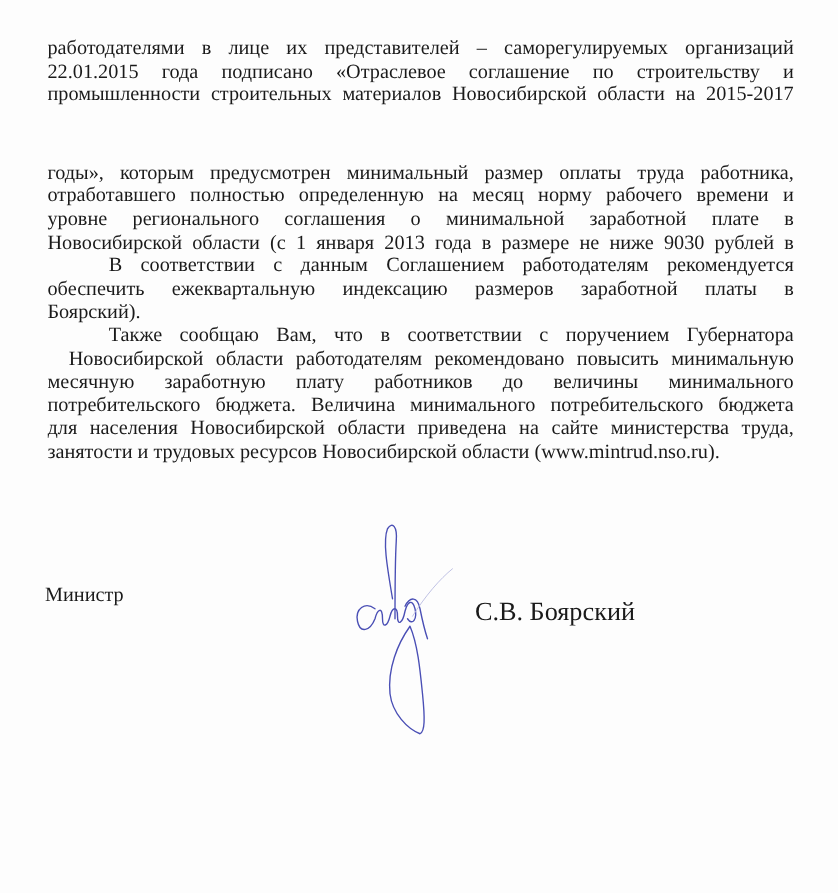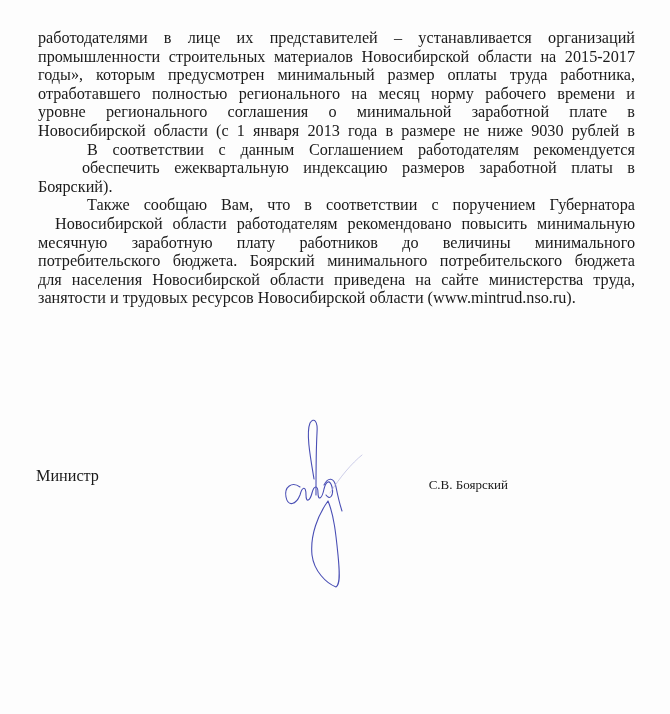--- a/index.html
+++ b/index.html
@@ -50,54 +50,55 @@
       position: absolute;
       left: 36px;
       top: 467px;
       font-size: 16.2px;
       pointer-events: auto;
     }
     .signer-name {
       position: absolute;
       right: 42px;
       top: 477px;
-      font-size: 13px;
+      font-size: 21px;
       pointer-events: auto;
     }
     .signature {
       position: absolute;
       left: 270px;
       top: 415px;
       width: 110px;
       height: 175px;
       pointer-events: auto;
     }
   </style>
 </head>
 <body>
 
 <div class="page">
   <div class="para">
-    <span class="line" style="white-space: normal; overflow: hidden;">работодателями в лице их представителей – устанавливается организаций</span>
+    <span class="line" style="white-space: normal; overflow: hidden;">работодателями в лице их представителей – саморегулируемых организаций</span>
+    <span class="line" style="white-space: normal; overflow: hidden;">22.01.2015 года подписано «Отраслевое соглашение по строительству и</span>
     <span class="line" style="white-space: normal; overflow: hidden;">промышленности строительных материалов Новосибирской области на 2015-2017</span>
-    <span class="line" style="white-space: normal; overflow: hidden;">годы», которым предусмотрен минимальный размер оплаты труда работника,</span>
-    <span class="line" style="white-space: normal; overflow: hidden;">отработавшего полностью регионального на месяц норму рабочего времени и</span>
+    <span class="line" style="white-space: normal; overflow: hidden; margin-top: 44px;">годы», которым предусмотрен минимальный размер оплаты труда работника,</span>
+    <span class="line" style="white-space: normal; overflow: hidden;">отработавшего полностью определенную на месяц норму рабочего времени и</span>
     <span class="line" style="white-space: normal; overflow: hidden;">уровне регионального соглашения о минимальной заработной плате в</span>
     <span class="line" style="white-space: normal; overflow: hidden;">Новосибирской области (с 1 января 2013 года в размере не ниже 9030 рублей в</span>
   </div>
   <div class="para">
     <span class="line" style="padding-left: 49px; white-space: normal; overflow: hidden;">В соответствии с данным Соглашением работодателям рекомендуется</span>
-    <span class="line" style="white-space: normal; overflow: hidden; margin-left: 44px;">обеспечить ежеквартальную индексацию размеров заработной платы в</span>
+    <span class="line" style="white-space: normal; overflow: hidden;">обеспечить ежеквартальную индексацию размеров заработной платы в</span>
     <span class="line last" style="white-space: normal; overflow: hidden;">Боярский).</span>
   </div>
   <div class="para">
     <span class="line" style="padding-left: 49px; white-space: normal; overflow: hidden;">Также сообщаю Вам, что в соответствии с поручением Губернатора</span>
     <span class="line" style="white-space: normal; overflow: hidden; margin-left: 17px;">Новосибирской области работодателям рекомендовано повысить минимальную</span>
     <span class="line" style="white-space: normal; overflow: hidden;">месячную заработную плату работников до величины минимального</span>
-    <span class="line" style="white-space: normal; overflow: hidden;">потребительского бюджета. Боярский минимального потребительского бюджета</span>
+    <span class="line" style="white-space: normal; overflow: hidden;">потребительского бюджета. Величина минимального потребительского бюджета</span>
     <span class="line" style="white-space: normal; overflow: hidden;">для населения Новосибирской области приведена на сайте министерства труда,</span>
     <span class="line last" style="white-space: normal; overflow: hidden;">занятости и трудовых ресурсов Новосибирской области (www.mintrud.nso.ru).</span>
   </div>
 </div>
 
 <div class="sig-block">
   <div class="position-title">Министр</div>
 
   <svg class="signature" viewBox="0 0 110 175" xmlns="http://www.w3.org/2000/svg">
     <g fill="none" stroke="#4a4fb5" stroke-width="1.1" stroke-linecap="round" stroke-linejoin="round">

